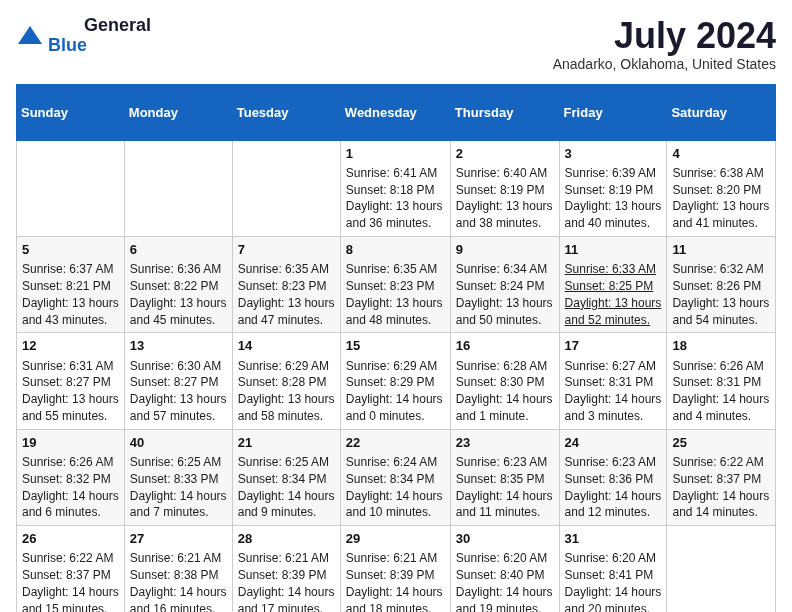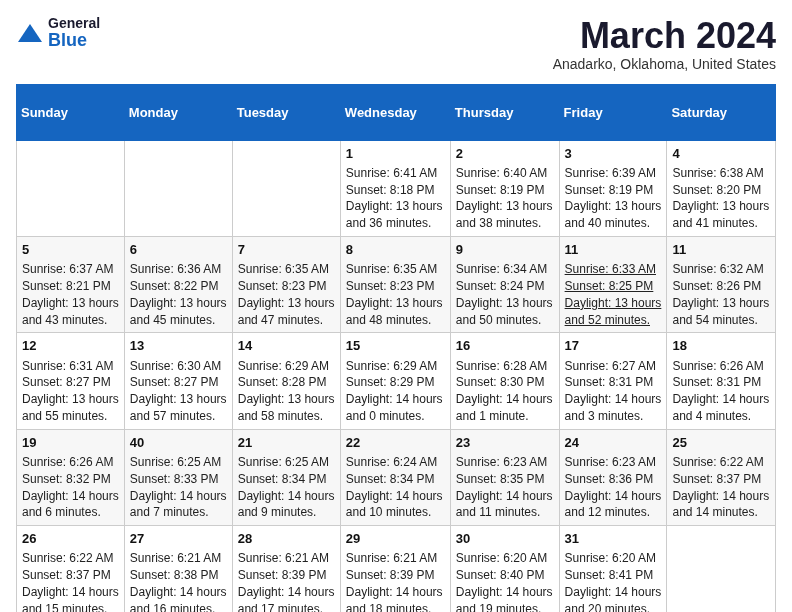--- a/index.html
+++ b/index.html
@@ -20,23 +20,24 @@
       display: flex;
       align-items: center;
       gap: 4px;
     }
     .logo-text {
       display: flex;
       flex-direction: column;
       line-height: 1.1;
     }
     .logo-general {
-      font-size: 14px;
+      font-size: 18px;
       font-weight: bold;
       color: #1a1a2e;
+      margin-left: 36px;
     }
     .logo-blue {
       font-size: 18px;
       font-weight: bold;
       color: #1565c0;
     }
     .logo-icon {
       width: 28px;
       height: 28px;
     }
@@ -109,21 +110,21 @@
   <div class="logo">
     <svg class="logo-icon" viewBox="0 0 28 28" xmlns="http://www.w3.org/2000/svg">
       <polygon points="14,4 26,22 2,22" fill="#1565c0"></polygon>
     </svg>
     <div class="logo-text">
       <span class="logo-general">General</span>
       <span class="logo-blue">Blue</span>
     </div>
   </div>
   <div class="title-area">
-    <div class="month-title">March 2024</div>
+    <div class="month-title">July 2024</div>
     <div class="location">Anadarko, Oklahoma, United States</div>
   </div>
 </div>
 
 <table class="calendar">
   <thead>
     <tr id="header-row">
     <th>Sunday</th>
         <th>Monday</th>
         <th>Tuesday</th>

